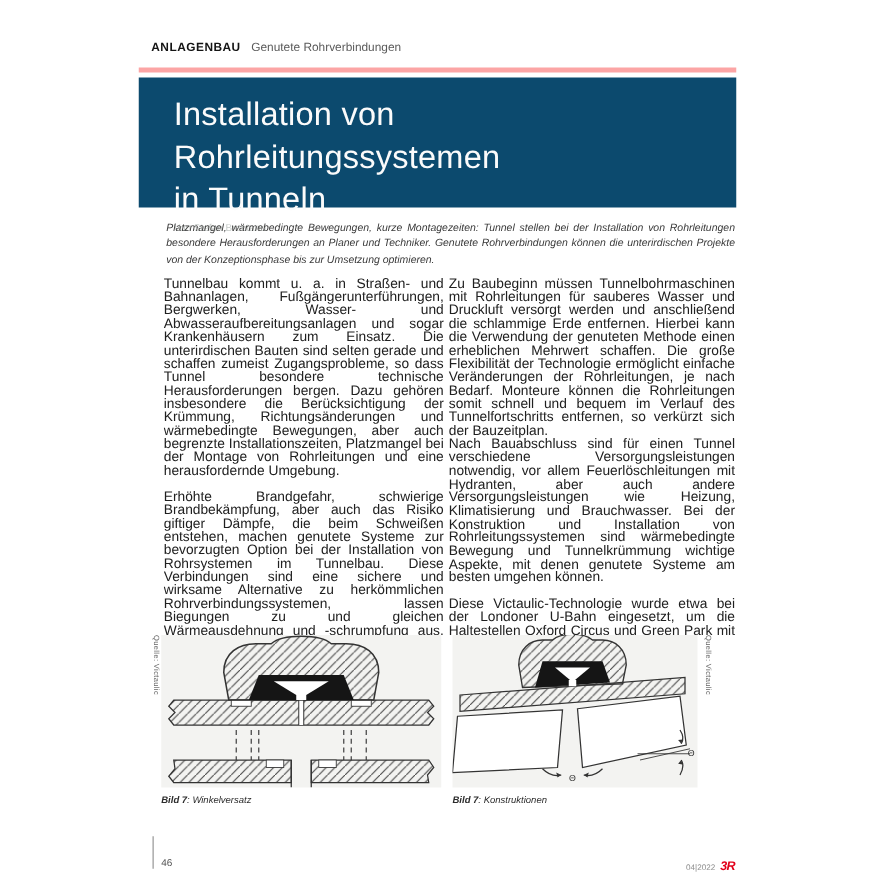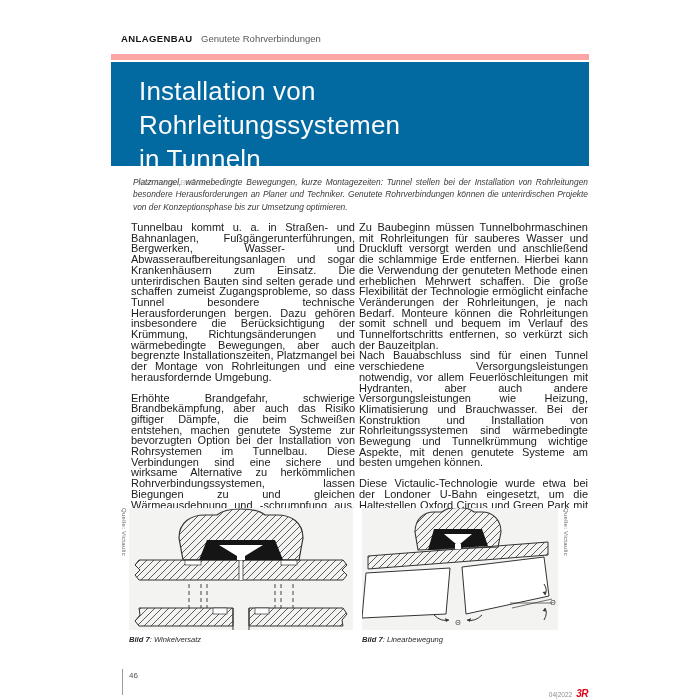--- a/index.html
+++ b/index.html
@@ -1,26 +1,26 @@
 <!DOCTYPE html>
 <html><head>
 <meta charset="utf-8">
 <style>
   * { margin:0; padding:0; box-sizing:border-box; }
   html,body { background:#ffffff; }
   body { width:700px; height:700px; font-family:"Liberation Sans", sans-serif; color:#1f1f1f; }
   .page { position:relative; width:700px; height:700px; background:#fff; overflow:hidden; }
 
   
-  .kicker-row { position:absolute; left:111px; top:24px; width:478px; padding:4px 0 8px 10px; border-bottom:6px solid #fca5a5; }
+  .kicker-row { position:absolute; left:111px; top:24px; width:478px; padding:4px 0 8px 10px; border-bottom:4px solid #fca5a5; }
   .kicker-section { font-size:9.5px; font-weight:bold; color:#141414; letter-spacing:.4px; }
   .kicker-topic { font-size:9.5px; color:#5a5a5a; margin-left:4px; }
 
   
-  .title-block { position:absolute; left:111px; top:62px; width:478px; height:104px; background:#0369a1; padding:12px 10px 0 28px; }
+  .title-block { position:absolute; left:111px; top:62px; width:478px; height:104px; background:#0c4a6e; padding:12px 10px 0 28px; }
   .title-block h1 { font-size:26px; line-height:34px; font-weight:400; color:#fbfbfb; letter-spacing:.2px; white-space:pre-line; }
   .byline { margin-top:2px; font-size:8px; color:#c6cbc8; }
 
   
   .intro { position:absolute; left:133px; top:176px; width:455px; font-style:italic; font-size:8.4px; line-height:12.4px; color:#3a3a3a; text-align:justify; }
 
   
   .columns { position:absolute; left:131px; top:222px; width:457px; height:286px; display:grid; grid-template-columns:224px 229px; column-gap:4px; overflow:hidden; }
   .col p { font-size:11px; line-height:10.7px; text-align:justify; color:#202020; margin:0 0 10px 0; }
   .col p.np { margin-bottom:0; }
@@ -35,21 +35,21 @@
   .fig-canvas { background:#f3f3f1; }
   .fig-canvas svg { display:block; }
   .fig-source { writing-mode:vertical-rl; font-size:6px; color:#666; letter-spacing:.3px; height:122px; }
   .fig-source.left { margin-right:2px; width:9px; }
   .fig-source.right { margin-left:2px; width:9px; }
   figcaption { margin-top:5px; font-size:7.6px; font-style:italic; color:#2b2b2b; }
   .fig1 figcaption { margin-left:11px; }
   figcaption .cap-label { font-weight:bold; }
 
   
-  .footer-left { position:absolute; left:122px; top:669px; display:flex; align-items:flex-start; }
+  .footer-left { position:absolute; left:122px; top:669px; display:flex; align-items:flex-end; }
   .footer-vline { display:inline-block; width:1px; height:26px; background:#9a9a9a; margin-right:6px; }
   .footer-pagenum { font-size:8px; color:#555; padding-top:2px; }
   .footer-right { position:absolute; right:112px; top:673px; display:flex; align-items:baseline; gap:4px;margin-top:15px; }
   .footer-issue { font-size:6.5px; color:#8d8d8d; }
   .footer-logo { font-size:10px; font-weight:bold; font-style:italic; color:#e2001a; letter-spacing:-0.5px; }
 </style>
 </head>
 <body>
 
 <div class="page">
@@ -160,21 +160,21 @@
             <path d="M72,107 Q79,114 87,112" stroke="#333" stroke-width="1" fill="none"></path>
             <path d="M87,112 l-4,-2 l1,4 z" fill="#333"></path>
             <path d="M120,107 Q113,114 105,112" stroke="#333" stroke-width="1" fill="none"></path>
             <path d="M105,112 l4,-2 l-1,4 z" fill="#333"></path>
             <text x="96" y="117" font-size="7" fill="#333" text-anchor="middle">Θ</text>
           </svg>
         </div>
         <span class="fig-source right">Quelle: Victaulic</span>
       </div>
       <figcaption>
-        <span class="cap-label">Bild 7</span><span>: Linearbewegung</span>
+        <span class="cap-label">Bild 7</span><span>: Konstruktionen</span>
       </figcaption>
     </figure>
 
   </div>
 
   <footer>
     <div class="footer-left">
       <span class="footer-vline"></span>
       <span class="footer-pagenum">46</span>
     </div>

